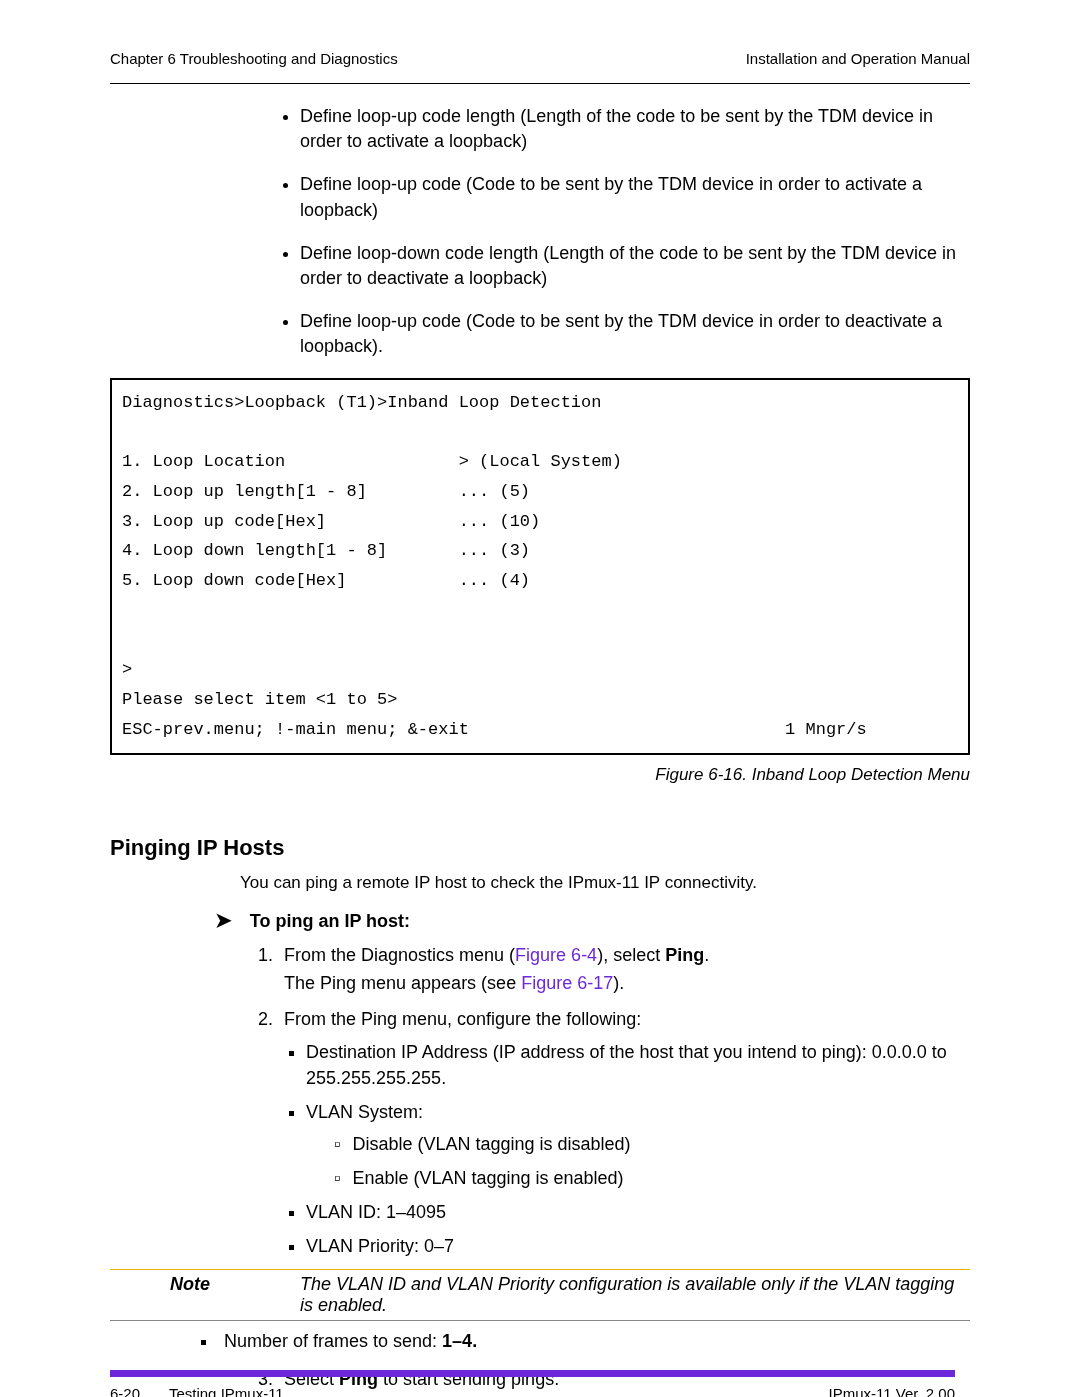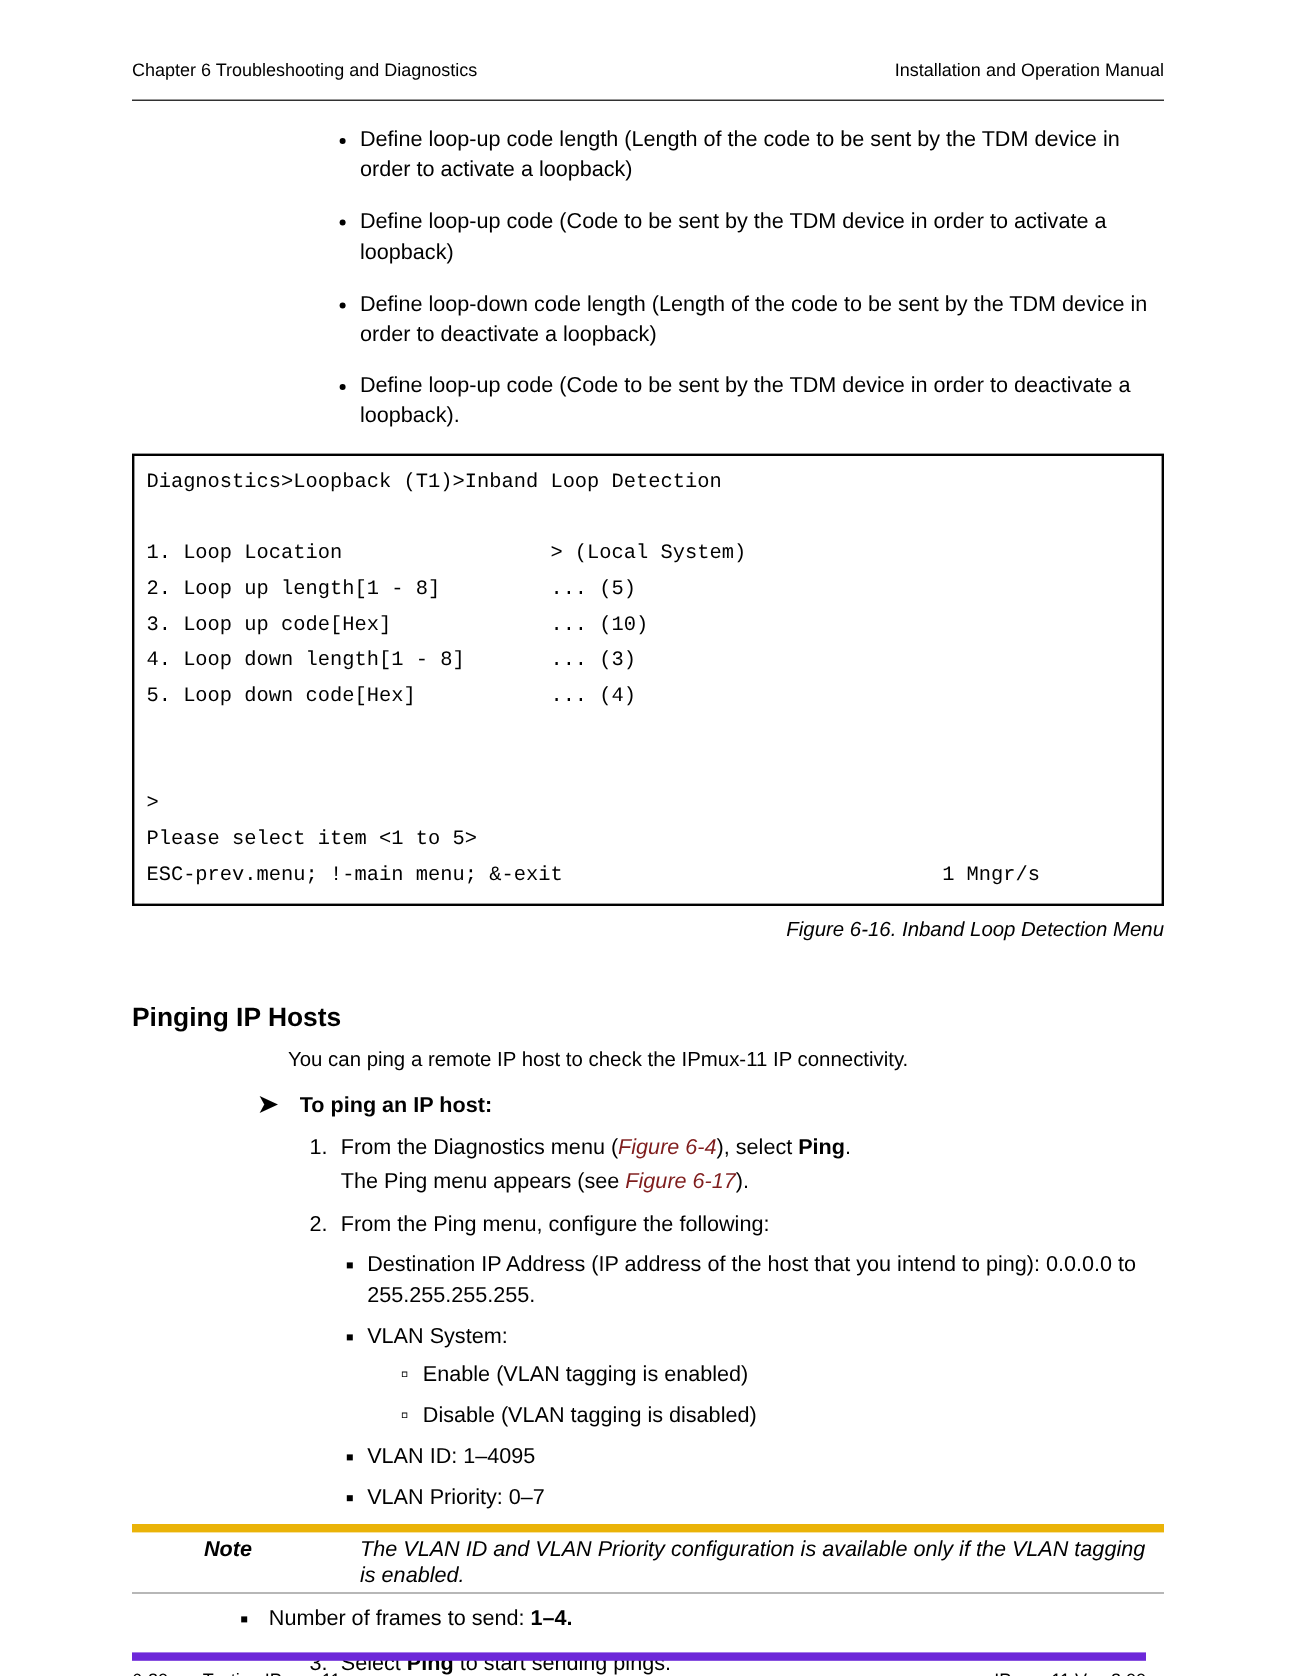--- a/index.html
+++ b/index.html
@@ -104,25 +104,24 @@
     margin-top: 6px;
   }
   ul.square-bullets2 > li::before {
     content: "▫";
     margin-right: 12px;
   }
   ul.square-bullets2 > li {
     margin-bottom: 8px;
   }
   .link {
-    color: #7f1d1d;
-    font-style: italic;
+    color: #6d28d9;
   }
   .note-block {
-    border-top: 7px solid #eab308;
+    border-top: 1px solid #eab308;
     border-bottom: 1px solid #888;
     margin: 10px 0 10px 0;
     padding: 4px 0;
     display: flex;
     font-size: 18px;
   }
   .note-block .note-label {
     font-style: italic;
     font-weight: 700;
     width: 130px;
@@ -205,22 +204,22 @@
         <span>The Ping menu appears (see </span><span class="link">Figure 6-17</span><span>).</span>
       </span>
     </li>
     <li>
       <span>From the Ping menu, configure the following:</span>
       <ul class="square-bullets">
         <li>Destination IP Address (IP address of the host that you intend to ping): 0.0.0.0 to 255.255.255.255.</li>
         <li>
           <span>VLAN System:</span>
           <ul class="square-bullets2">
+            <li>Disable (VLAN tagging is disabled)</li>
             <li>Enable (VLAN tagging is enabled)</li>
-            <li>Disable (VLAN tagging is disabled)</li>
           </ul>
         </li>
         <li>VLAN ID: 1–4095</li>
         <li>VLAN Priority: 0–7</li>
       </ul>
     </li>
   </ol>
 
   <div class="note-block">
     <div class="note-label">Note</div>

